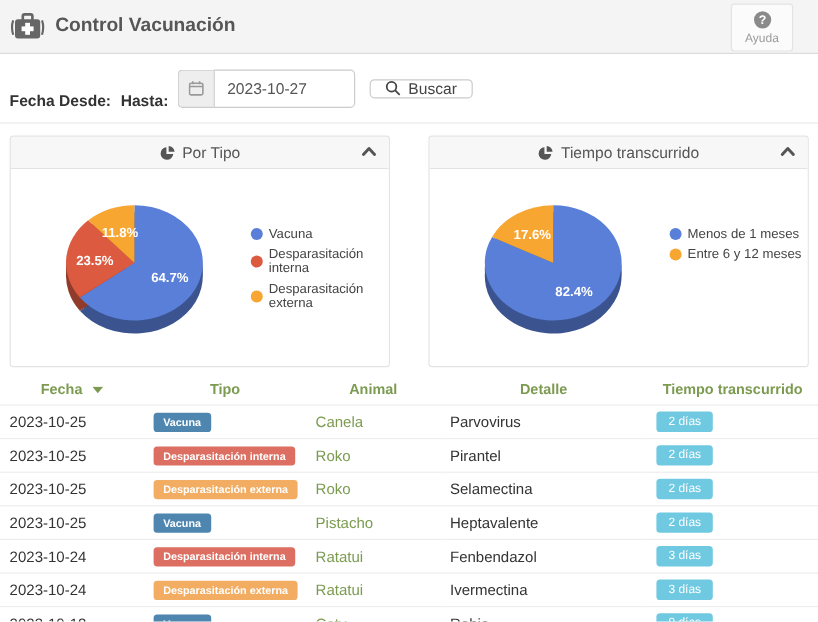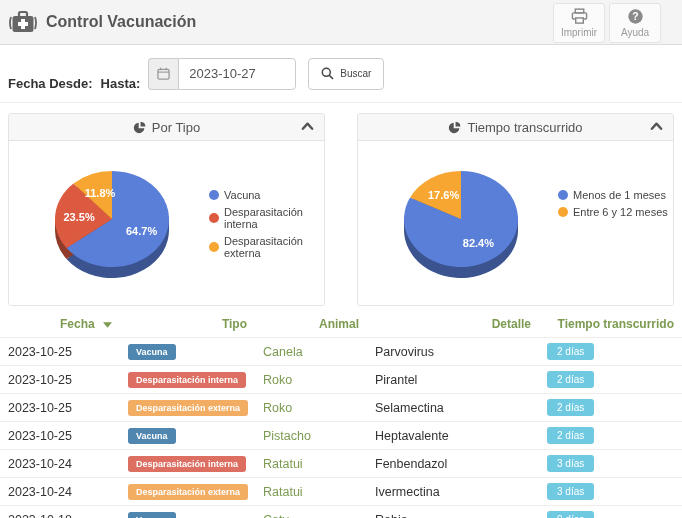--- a/index.html
+++ b/index.html
@@ -19,43 +19,43 @@
 
   
   .filterbar { height:58px; display:flex; align-items:center; gap:8px;
     padding:0 8px; border-bottom:1px solid #ececec; }
   .f-label { font-size:13px; font-weight:bold; color:#333; white-space:nowrap;margin-top:20px; }
   .input-group { display:flex; }
   .ig-addon { width:30px; background:#eee; border:1px solid #ccc; border-right:none;
     border-radius:4px 0 0 4px; display:flex; align-items:center; justify-content:center; }
   .ig-input { width:118px; height:32px; border:1px solid #ccc; border-radius:0 4px 4px 0;
     padding:0 10px; font-size:13px; color:#555; font-family:"Liberation Sans",sans-serif; }
-  .search-btn { height:32px; margin-left:4px; background:#fff; border:1px solid #ccc;
+  .search-btn { height:16px; margin-left:4px; background:#fff; border:1px solid #ccc;
     border-radius:4px; padding:0 12px; display:flex; align-items:center; gap:6px;
-    font-size:10px; color:#444; cursor:pointer; font-family:"Liberation Sans",sans-serif; }
+    font-size:13px; color:#444; cursor:pointer; font-family:"Liberation Sans",sans-serif; }
 
   
   .panels { display:flex; gap:32px; padding:10px 8px 4px; }
   .panel { flex:1; border:1px solid #e3e3e3; border-radius:3px; overflow:hidden; }
   .panel-header { height:27px; background:#f7f7f7; border-bottom:1px solid #e3e3e3;
     display:flex; align-items:center; padding:0 10px; cursor:pointer; position:relative; }
   .panel-title-wrap { flex:1; display:flex; align-items:center; justify-content:center; gap:6px; }
   .panel-title { font-size:13px; color:#555; }
   .chevron { position:absolute; right:10px; top:7px; }
   .panel-body { position:relative; height:164px; background:#fff; }
   .pie-svg { position:absolute; left:0; top:0; }
   .legend { position:absolute; left:200px; top:48px; display:flex; flex-direction:column; gap:5px; }
   .legend-item { display:flex; align-items:center; gap:5px; }
   .legend-dot { width:10px; height:10px; border-radius:50%; flex:0 0 auto; }
   .legend-label { font-size:11px; color:#444; }
 
   
   .table-wrap { padding:0 0 0 0; }
   table { width:100%; border-collapse:collapse; table-layout:fixed; }
-  th { text-align:right; font-size:12px; font-weight:bold; color:#7c9b51;
+  th { text-align:center; font-size:12px; font-weight:bold; color:#7c9b51;
     padding:7px 8px 6px; cursor:pointer; }
   col.c-fecha{width:120px;} col.c-tipo{width:135px;} col.c-animal{width:112px;}
   col.c-detalle{width:172px;}
   td { font-size:12.5px; color:#333; padding:5px 8px; border-top:1px solid #ededed; height:25px;margin-left:42px; }
   td.animal { color:#7c9b51; }
   .badge { display:inline-block; color:#fff; font-size:9px; font-weight:bold;
     padding:3px 8px; border-radius:3px; white-space:nowrap; }
   .badge-dias { display:inline-block; color:#fff; font-size:10px; font-weight:normal;
     padding:3px 10px; border-radius:3px; }
   .sort-caret { margin-left:5px; vertical-align:middle; }
@@ -69,28 +69,20 @@
       <path d="M3 8 Q1 13.5 3 20" stroke="#666" stroke-width="1.8" fill="none"></path>
       <path d="M27 8 Q29 13.5 27 20" stroke="#666" stroke-width="1.8" fill="none"></path>
       <rect x="11" y="3" width="8" height="6" rx="1.5" fill="none" stroke="#666" stroke-width="2.2"></rect>
       <rect x="4.5" y="7" width="21" height="16" rx="2.5" fill="#666"></rect>
       <rect x="13" y="10" width="4" height="10" fill="#fff"></rect>
       <rect x="10" y="13" width="10" height="4" fill="#fff"></rect>
     </svg>
     <h1 class="page-title">Control Vacunación</h1>
   </div>
   <div class="topbar-buttons">
-    <button class="tb-btn">
-      <svg width="17" height="17" viewBox="0 0 18 18">
-        <rect x="4.5" y="1.2" width="9" height="4" fill="none" stroke="#888" stroke-width="1.5"></rect>
-        <rect x="1.5" y="5.2" width="15" height="6.5" rx="1" fill="none" stroke="#888" stroke-width="1.5"></rect>
-        <rect x="5" y="10.5" width="8" height="5.5" fill="#fbfbfb" stroke="#888" stroke-width="1.5"></rect>
-      </svg>
-      <span>Imprimir</span>
-    </button>
     <button class="tb-btn">
       <svg width="17" height="17" viewBox="0 0 18 18">
         <circle cx="9" cy="9" r="7.6" fill="#8a8a8a"></circle>
         <text x="9" y="13" text-anchor="middle" font-size="11" font-weight="bold" fill="#fff">?</text>
       </svg>
       <span>Ayuda</span>
     </button>
   </div>
 </header>
 

